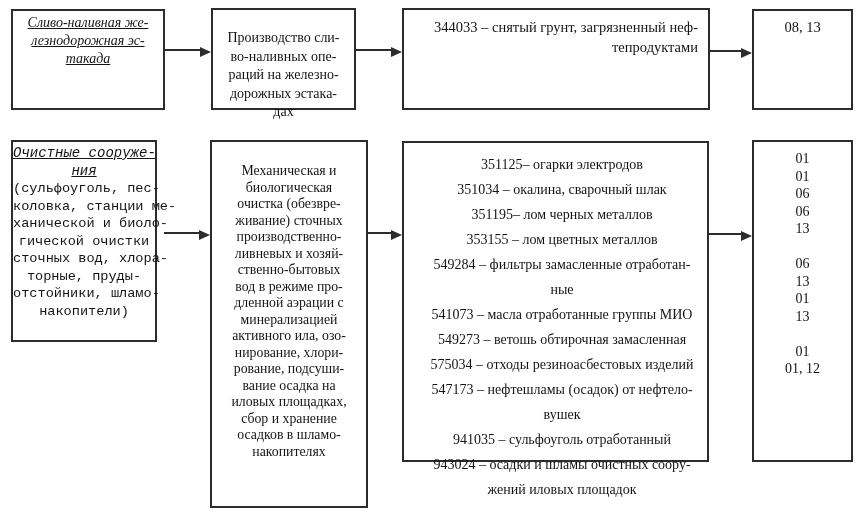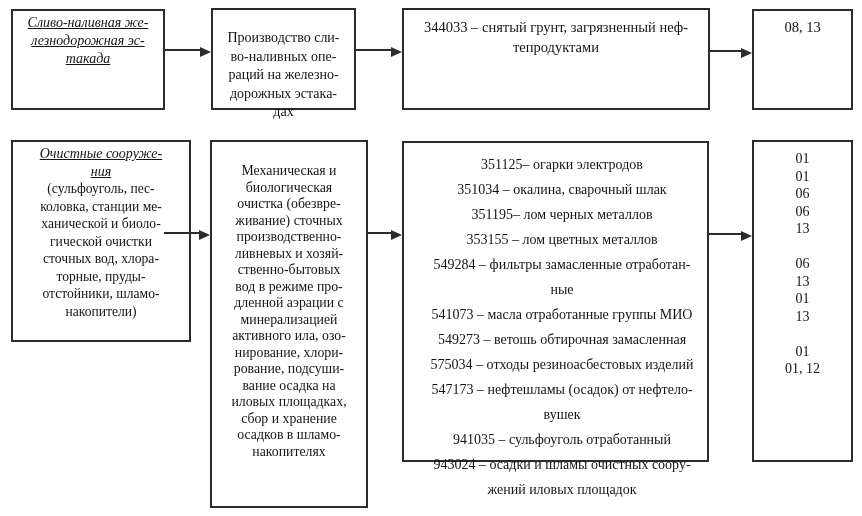--- a/index.html
+++ b/index.html
@@ -21,25 +21,25 @@
   .lines{white-space:pre;}
   .tc{text-align:center;}
   .title{font-style:italic;text-decoration:underline;}
   
   .a1{left:11px;top:9px;width:154px;height:101px;}
   .a1 .title{font-size:14px;line-height:18px;padding-top:3px;}
   .a1 .sub{font-size:14px;line-height:18px;}
   .a2{left:211px;top:8px;width:145px;height:102px;}
   .a2 .body{font-size:14px;line-height:18.5px;padding-top:19px;}
   .a3{left:402px;top:8px;width:308px;height:102px;}
-  .a3 .body{font-size:14.5px;line-height:19.5px;padding:8px 10px;text-align:center;}
+  .a3 .body{font-size:14.5px;line-height:19.5px;padding:8px 10px;text-align:right;}
   .a4{left:752px;top:9px;width:101px;height:101px;}
   .a4 .code{font-size:14.5px;line-height:19px;padding-top:7px;}
   
-  .b1{left:11px;top:140px;width:180px;height:202px;}
+  .b1{left:11px;top:140px;width:146px;height:202px;font-family:Liberation Mono, monospace;}
   .b1 .title{font-size:14px;line-height:17.5px;padding-top:3px;}
   .b1 .sub{font-size:13.6px;line-height:17.5px;}
   .b2{left:210px;top:140px;width:158px;height:368px;}
   .b2 .body{font-size:13.8px;line-height:16.5px;padding-top:21px;}
   .b3{left:402px;top:141px;width:307px;height:321px;}
   .b3 .body{font-size:14px;line-height:25px;padding:9px 0 0 13px;text-align:center;}
   .b4{left:752px;top:140px;width:101px;height:322px;}
   .b4 .body{font-size:14px;line-height:17.5px;padding-top:8px;}
   
   .arrow{

